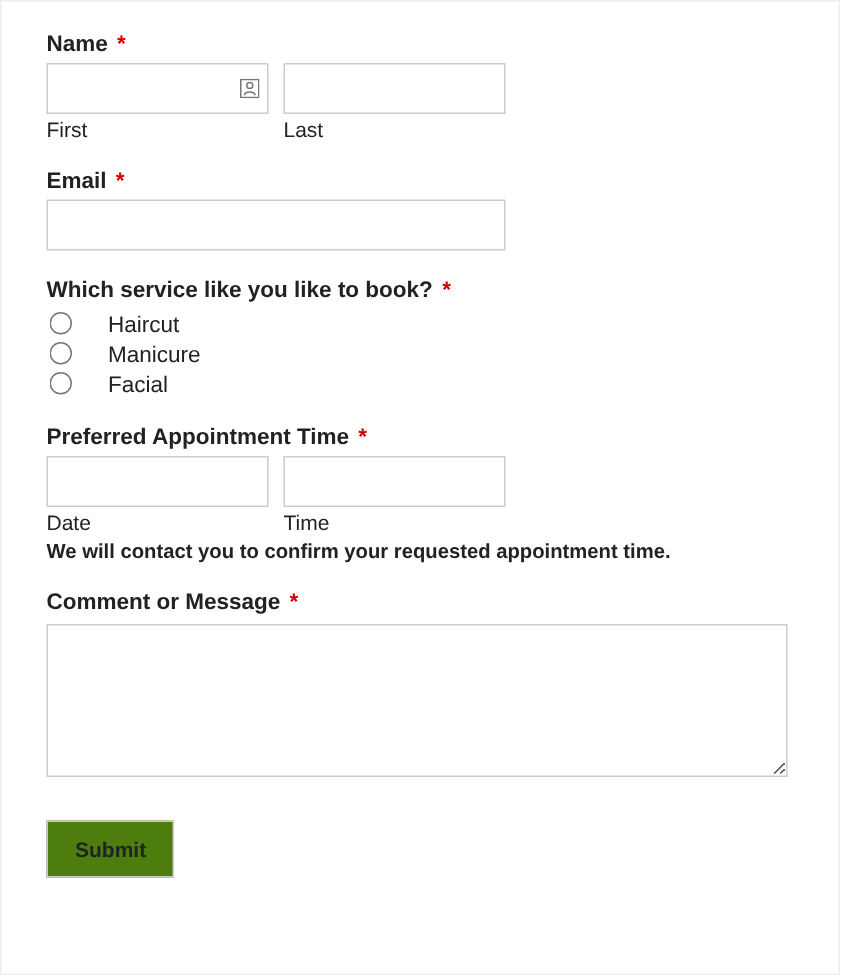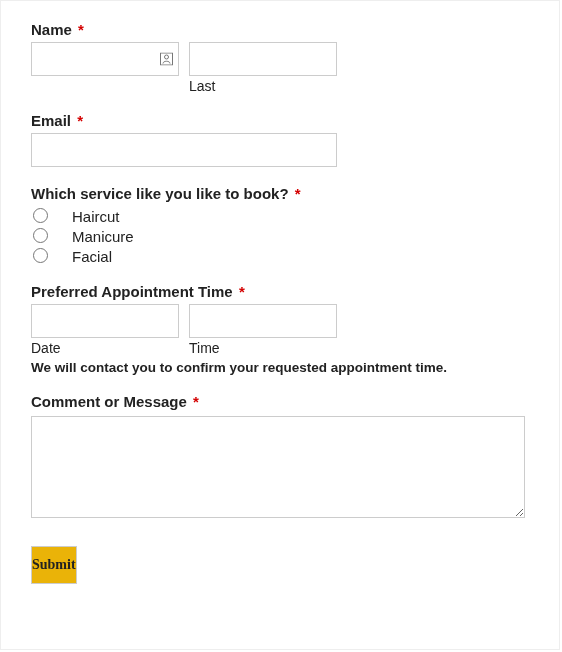--- a/index.html
+++ b/index.html
@@ -60,28 +60,27 @@
     height:102px;
     border:1px solid #ccc;
     box-sizing:border-box;
     padding:6px;
     font-family:inherit;
     font-size:14px;
     resize:both;
   }
   .submit-row{margin-top:24px;}
   button.submit{
-    background:#eab308;
+    background:#4d7c0f;
     border:1px solid #ccc;
-    padding:10px 0;
+    padding:10px 18px;
     font-weight:700;
     font-size:14px;
     color:#222;
     cursor:pointer;
-    font-family:Liberation Serif, serif;
   }
   
   .input-wrap{position:relative;}
   .contact-icon{
     position:absolute;
     right:6px;
     top:50%;
     transform:translateY(-50%);
     width:13px;height:13px;
     pointer-events:none;
@@ -106,20 +105,21 @@
         <div class="input-wrap">
           <input type="text" class="name-first" value="" style="">
           <span class="contact-icon">
             <svg width="13" height="13" viewBox="0 0 13 13">
               <rect x="0.5" y="0.5" width="12" height="12" fill="none" stroke="#777" stroke-width="1"></rect>
               <circle cx="6.5" cy="4.5" r="2" fill="none" stroke="#777" stroke-width="1"></circle>
               <path d="M3 11 C3 8,10 8,10 11" fill="none" stroke="#777" stroke-width="1"></path>
             </svg>
           </span>
         </div>
+        <div class="sublabel">First</div>
       </div>
       <div class="col">
         <input type="text" class="name-last" value="" style="">
         <div class="sublabel">Last</div>
       </div>
     </div>
   </div>
 
   <div class="field mt18">
     <div class="label">

